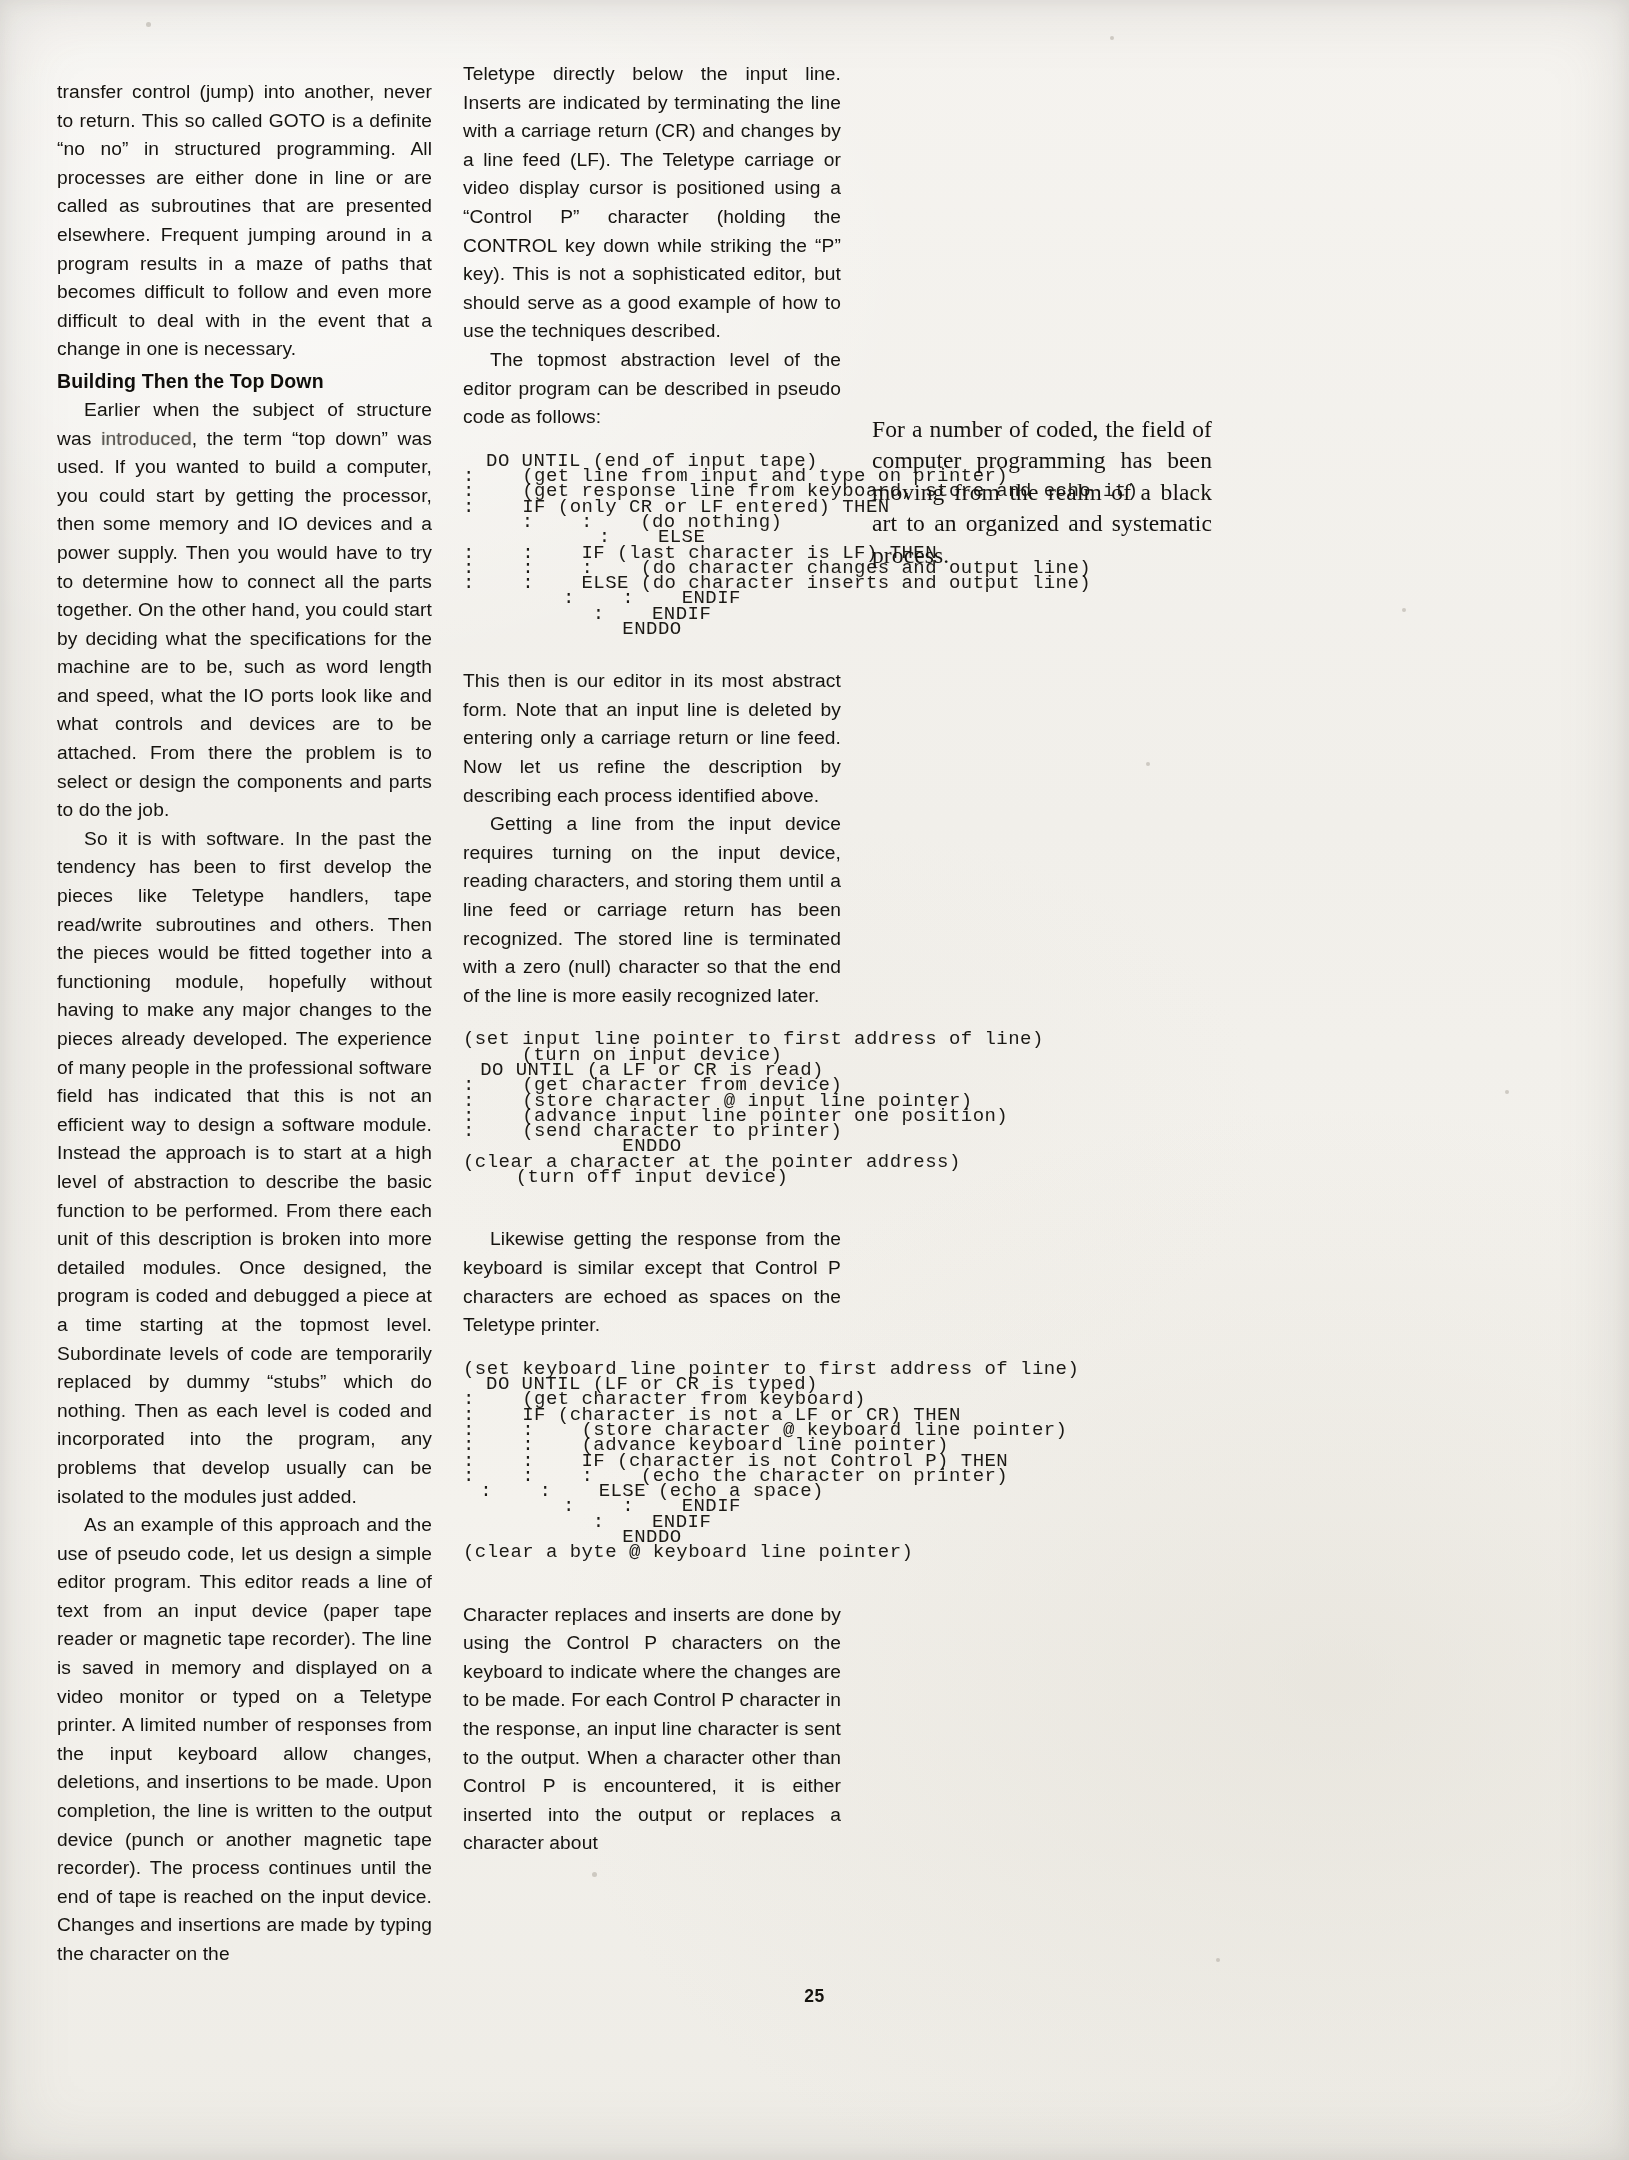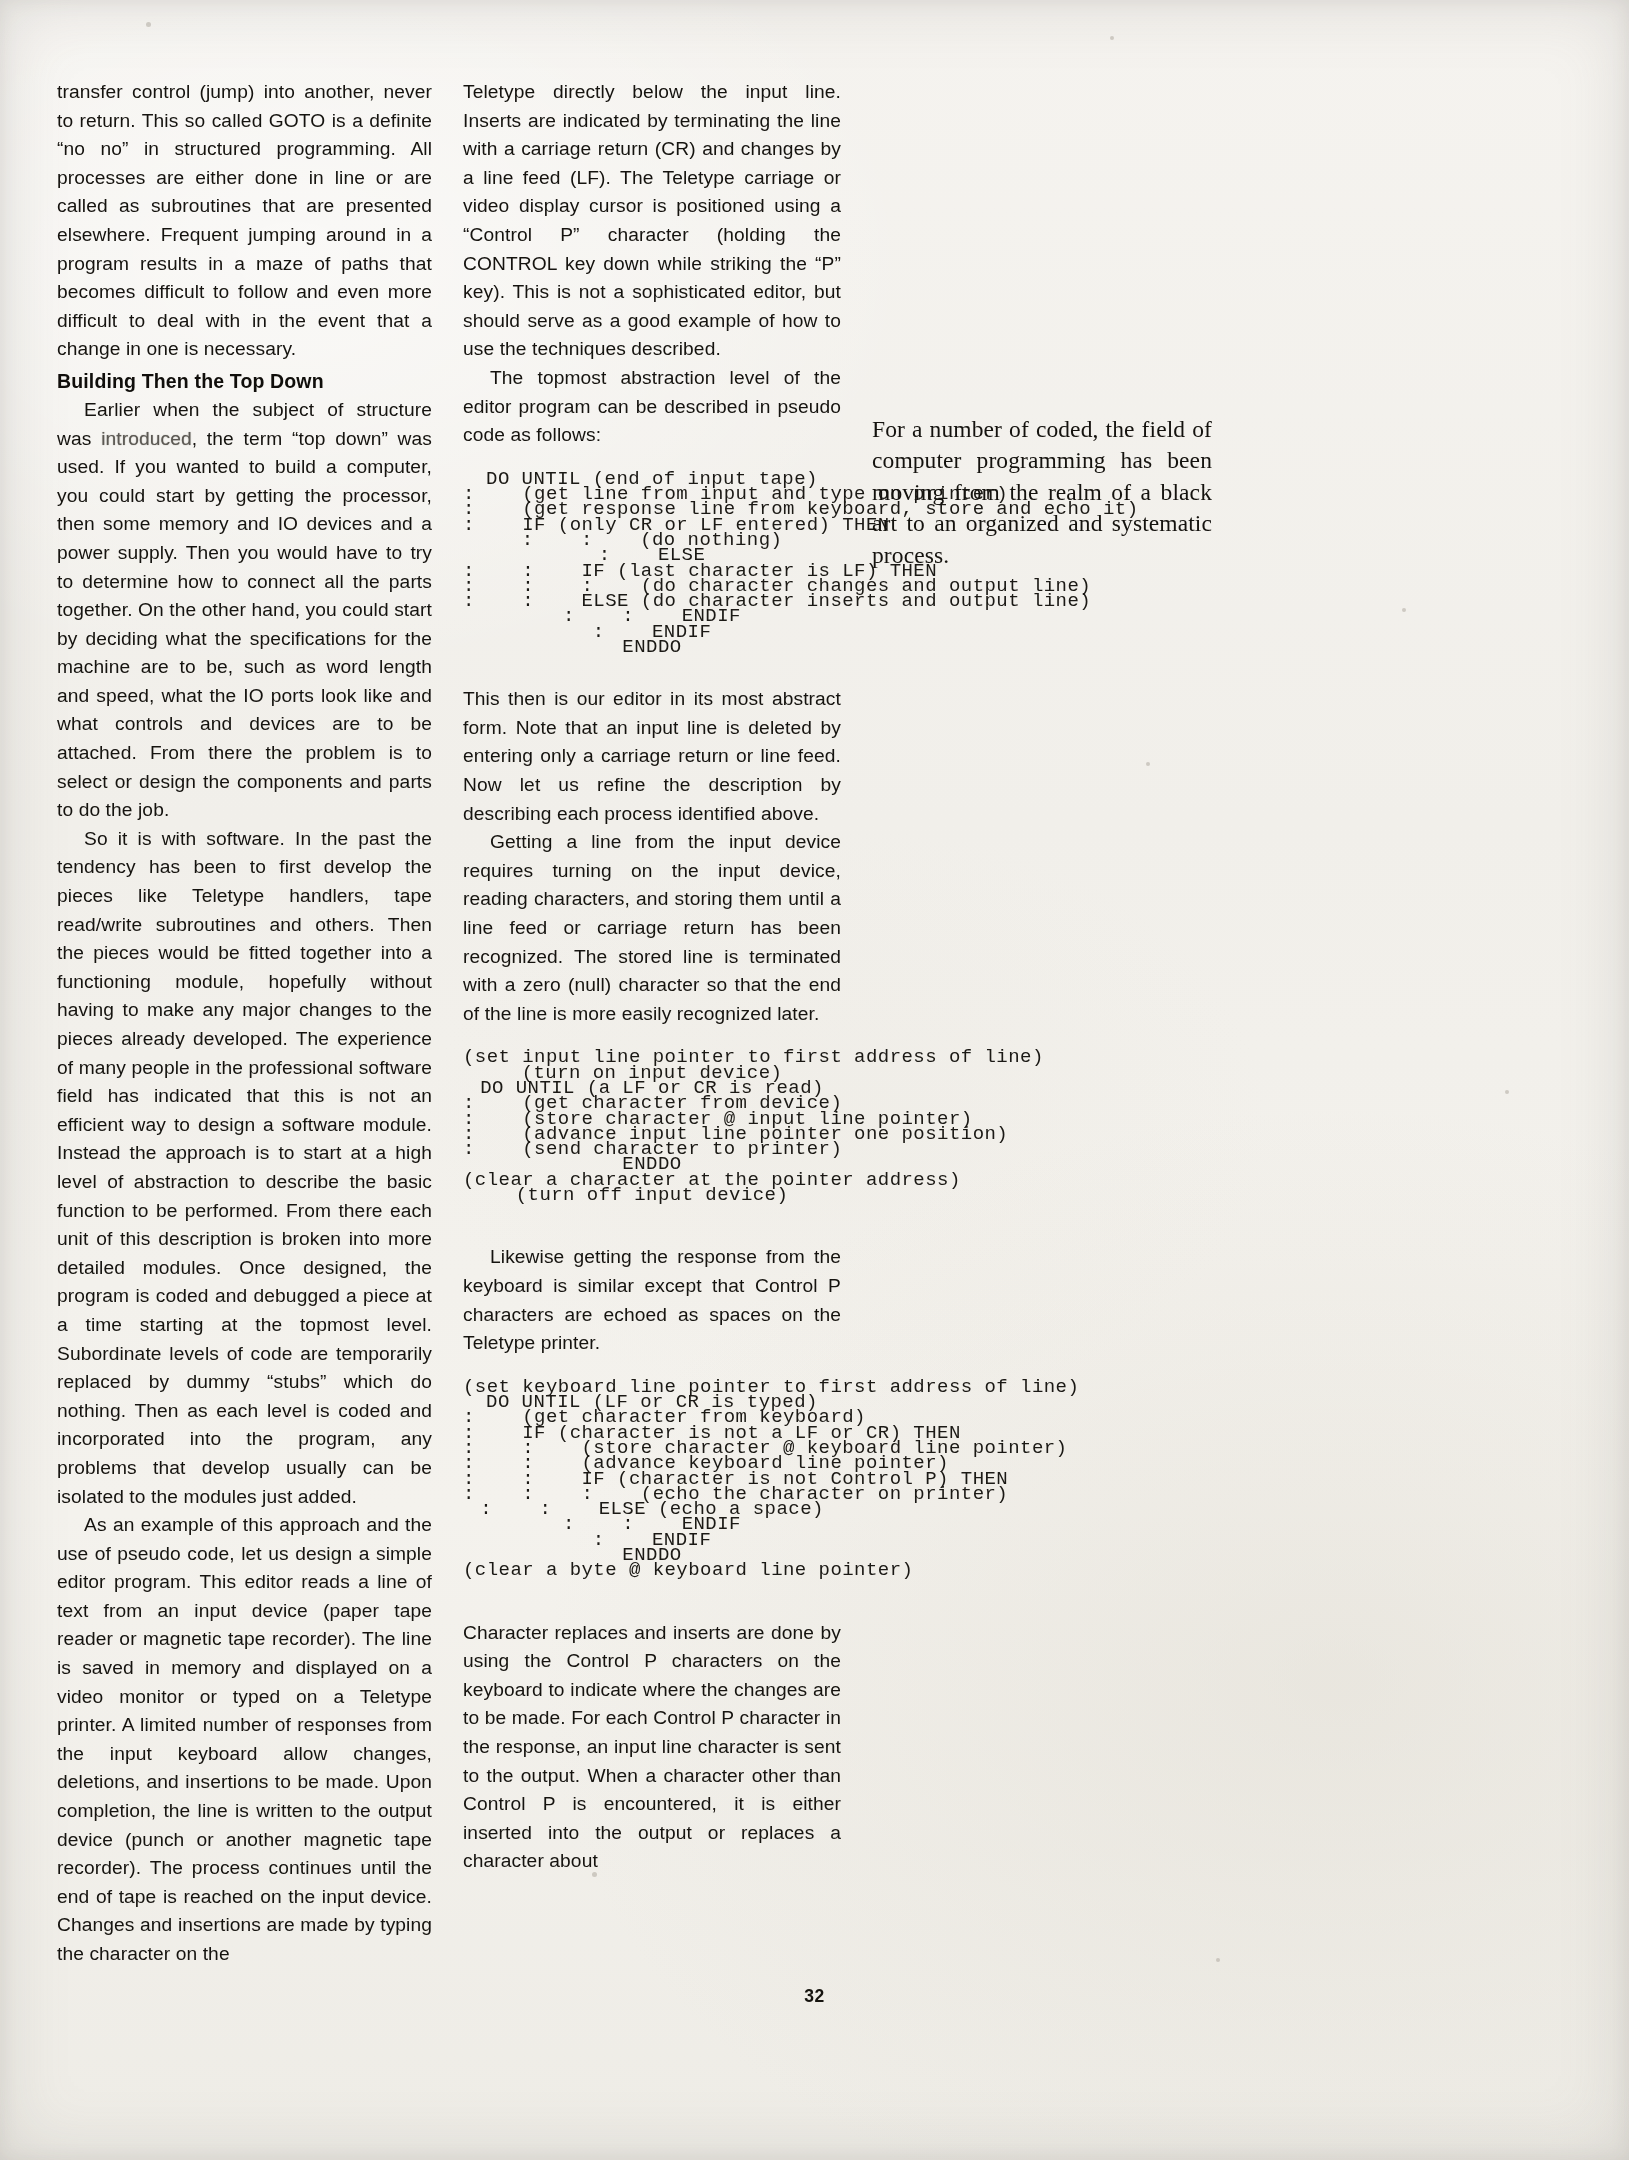--- a/index.html
+++ b/index.html
@@ -47,21 +47,21 @@
   
   .col-left {
     position: absolute;
     left: 57px;
     top: 78px;
     width: 375px;
   }
   .col-right {
     position: absolute;
     left: 463px;
-    top: 78px;
+    top: 60px;
     width: 378px;
   }
   .col-margin {
     position: absolute;
     left: 872px;
     top: 390px;
     width: 340px;
   }
 
   p.body {
@@ -238,16 +238,16 @@
       <div class="gap-xl"></div>
 
       <p class="body">Character replaces and inserts are done by using the Control P characters on the keyboard to indicate where the changes are to be made. For each Control P character in the response, an input line character is sent to the output. When a character other than Control P is encountered, it is either inserted into the output or replaces a character about</p>
     </div>
 
     <div class="col-margin">
       <p class="pullquote">For a number of coded, the field of computer programming has been moving from the realm of a black art to an organized and systematic process.</p>
       <div style="height:409px;"></div>
     </div>
 
-    <div class="folio">32</div>
+    <div class="folio">25</div>
 
   </div>
 </div>
 
 </body></html>

